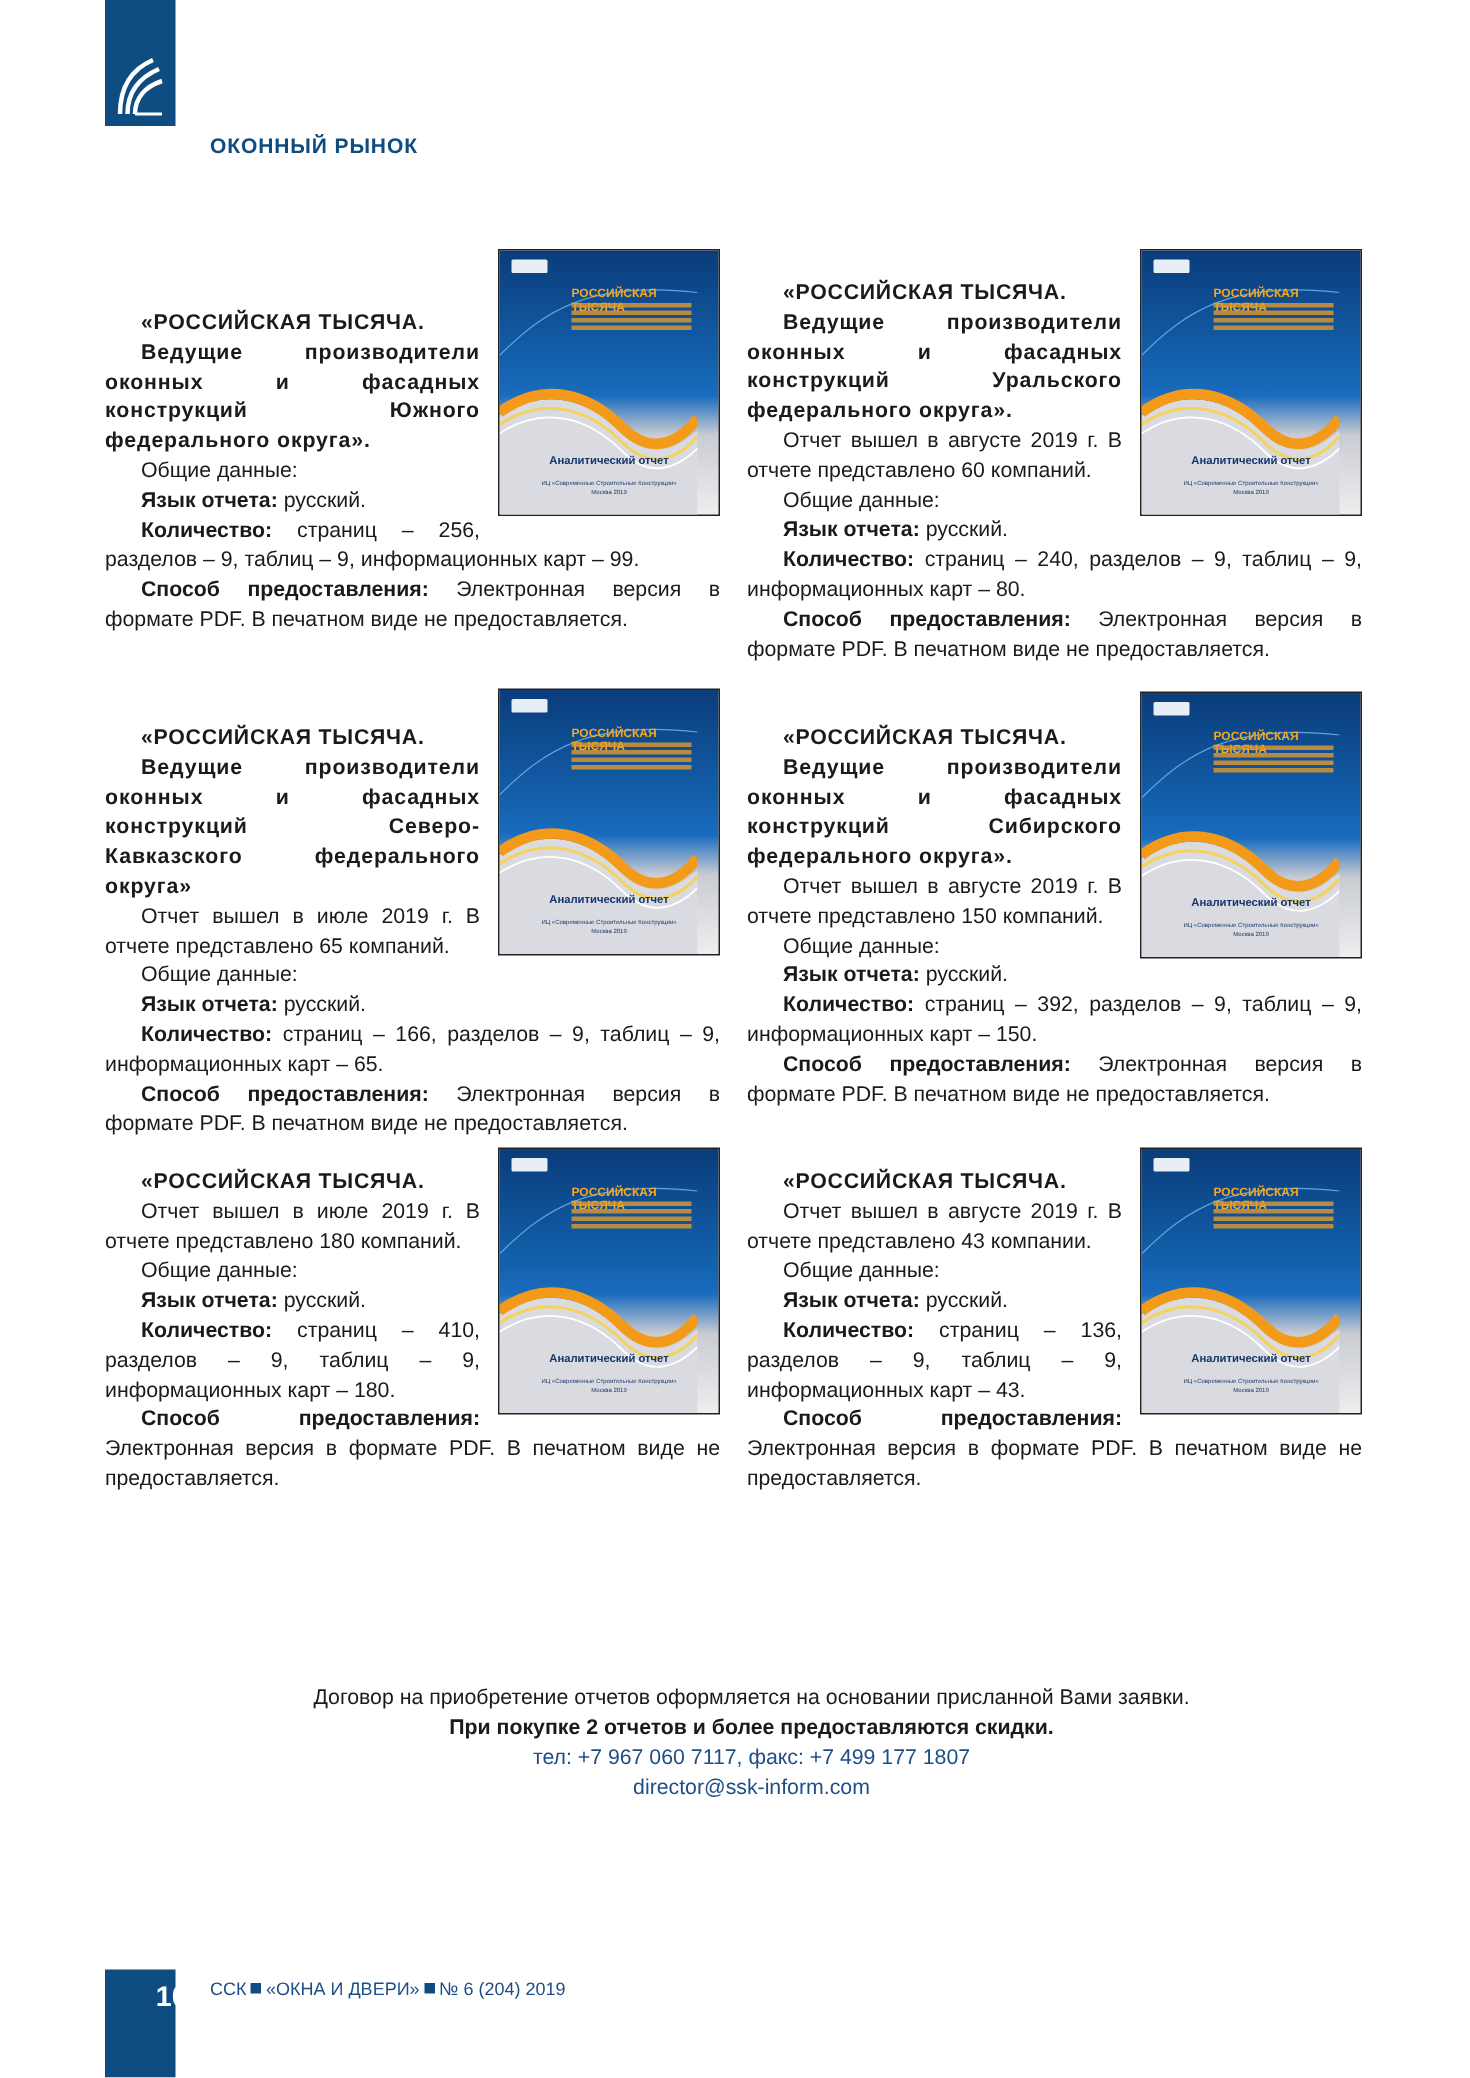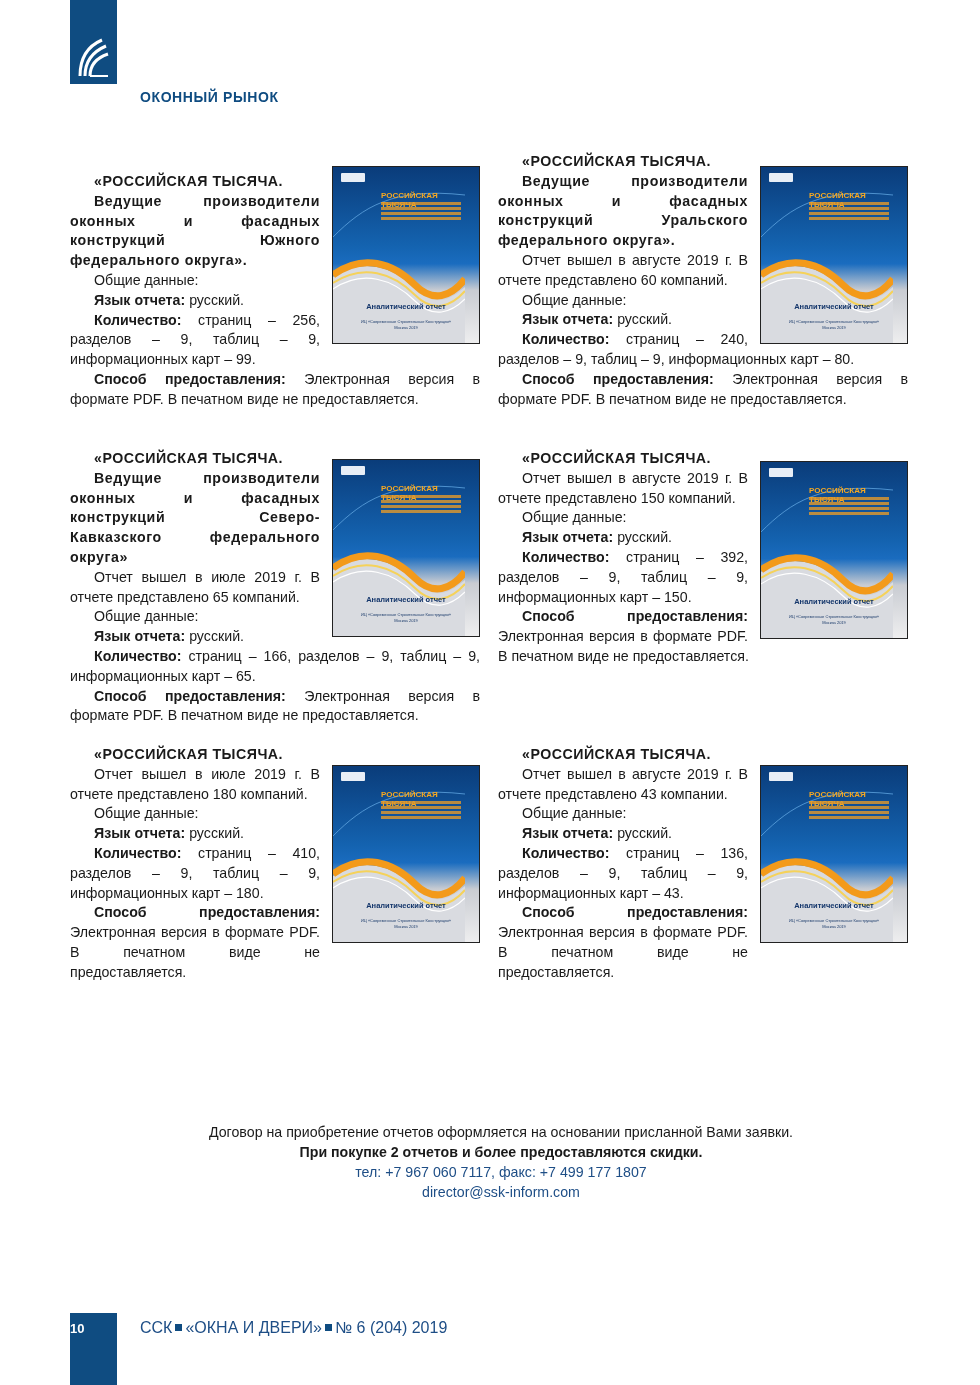--- a/index.html
+++ b/index.html
@@ -6,40 +6,40 @@
   html, body { width: 980px; height: 1385px; background: #ffffff; }
   body { position: relative; font-family: "Liberation Sans", sans-serif; color: #1a1a1a; overflow: hidden; }
 
   .logo-block { position: absolute; left: 70px; top: 0; width: 47px; height: 84px; background: #0f4c81; }
   .logo-block svg { position: absolute; left: 6px; top: 38px; }
   .section-title { position: absolute; left: 140px; top: 53px; font-size: 14px; font-weight: bold; color: #0f4c81; letter-spacing: 0.6px; margin-top: 36px; }
 
   .card { position: absolute; width: 410px; font-size: 14.2px; line-height: 19.8px; }
   .card p { text-align: justify; text-indent: 24px; }
   .card .b { font-weight: bold; }
-  .card .title1 { font-weight: bold; letter-spacing: 0.5px; }
+  .card .title1 { font-weight: bold; letter-spacing: 0.5px; margin-top: 34px; }
   .card .title2 { font-weight: bold; letter-spacing: 0.6px; }
 
   .cover { float: right; width: 148px; height: 178px; margin: 4px 0 2px 12px; border: 1px solid #222; position: relative; overflow: hidden;
            background: linear-gradient(180deg, #0a3c7a 0%, #1463b0 45%, #1a6cbf 55%, #c9ccd2 70%, #eeeeef 100%); }
   .cover .c-logo { position: absolute; left: 8px; top: 6px; width: 24px; height: 9px; background: #e8eef6; border-radius: 1px; }
   .cover .c-title { position: absolute; left: 48px; top: 24px; width: 80px; font-size: 8px; font-weight: bold; color: #f6a821; line-height: 9px; }
   .cover .c-lines { position: absolute; left: 48px; top: 35px; width: 80px; }
   .cover .c-lines i { display: block; height: 3px; margin-bottom: 2px; background: #e49a2a; opacity: 0.8; }
   .cover .c-wave { position: absolute; left: 0; top: 0; }
   .cover .c-analytic { position: absolute; left: 0; width: 100%; top: 118px; text-align: center; font-size: 7.5px; font-weight: bold; color: #14366b; margin-top: 12px; }
   .cover .c-pub { position: absolute; left: 0; width: 100%; top: 152px; text-align: center; font-size: 4px; color: #1a3a6a; line-height: 6px; }
 
   .footer-note { position: absolute; left: 0; width: 1002px; top: 1122px; text-align: center; font-size: 14.2px; line-height: 20px; }
   .footer-note .bold { font-weight: bold; }
   .footer-note .contact { color: #1e4e86; }
 
   .page-num-block { position: absolute; left: 70px; top: 1313px; width: 47px; height: 72px; background: #0f4c81; }
-  .page-num { position: absolute; left: 0; width: 55px; top: 8px; text-align: left; color: #fff; font-weight: bold; font-size: 13px; }
-  .running-foot { position: absolute; left: 140px; top: 1319px; font-size: 16px; color: #1e4e86; }
+  .page-num { position: absolute; left: 0; width: 55px; top: 8px; text-align: right; color: #fff; font-weight: bold; font-size: 19px; }
+  .running-foot { position: absolute; left: 140px; top: 1319px; font-size: 12px; color: #1e4e86; }
   .running-foot .sq { display: inline-block; width: 7px; height: 7px; background: #0f4c81; margin: 0 3px 2px 3px; vertical-align: middle; }
 </style>
 </head>
 <body>
 
 <div class="logo-block">
   <svg width="34" height="42" viewBox="0 0 34 42">
     <path d="M4 38 C4 20 12 8 26 2" stroke="#fff" stroke-width="3" fill="none"></path>
     <path d="M9 38 C9 24 16 14 30 8" stroke="#fff" stroke-width="3" fill="none"></path>
     <path d="M14 38 C14 28 20 20 32 16" stroke="#fff" stroke-width="3" fill="none"></path>
@@ -146,20 +146,21 @@
         <div class="c-lines">
           <i></i>
           <i></i>
           <i></i>
           <i></i>
         </div>
         <div class="c-analytic">Аналитический отчет</div>
         <div class="c-pub"><span>ИЦ «Современные Строительные Конструкции»</span><br><span>Москва 2019</span></div>
       </div>
       <p class="title1">«РОССИЙСКАЯ ТЫСЯЧА.</p>
+      <p class="title2">Ведущие производители оконных и фасадных конструкций Сибирского федерального округа».</p>
       <p>Отчет вышел в августе 2019 г. В отчете представлено 150 компаний.</p>
       <p>Общие данные:</p>
       <p><span class="b">Язык отчета:</span> <span>русский.</span></p>
       <p><span class="b">Количество:</span> <span>страниц – 392, разделов – 9, таблиц – 9, информационных карт – 150.</span></p>
       <p><span class="b">Способ предоставления:</span> <span>Электронная версия в формате PDF. В печатном виде не предоставляется.</span></p>
     </div>
     <div class="card" style="left: 70px; top: 745px;">
       <div class="cover" style="margin-top:20px">
         <svg class="c-wave" width="132" height="178" viewBox="0 0 132 178">
           <path d="M0 110 C30 90 60 100 80 120 C100 140 115 135 132 120 L132 178 L0 178 Z" fill="#d9dbe0"></path>

